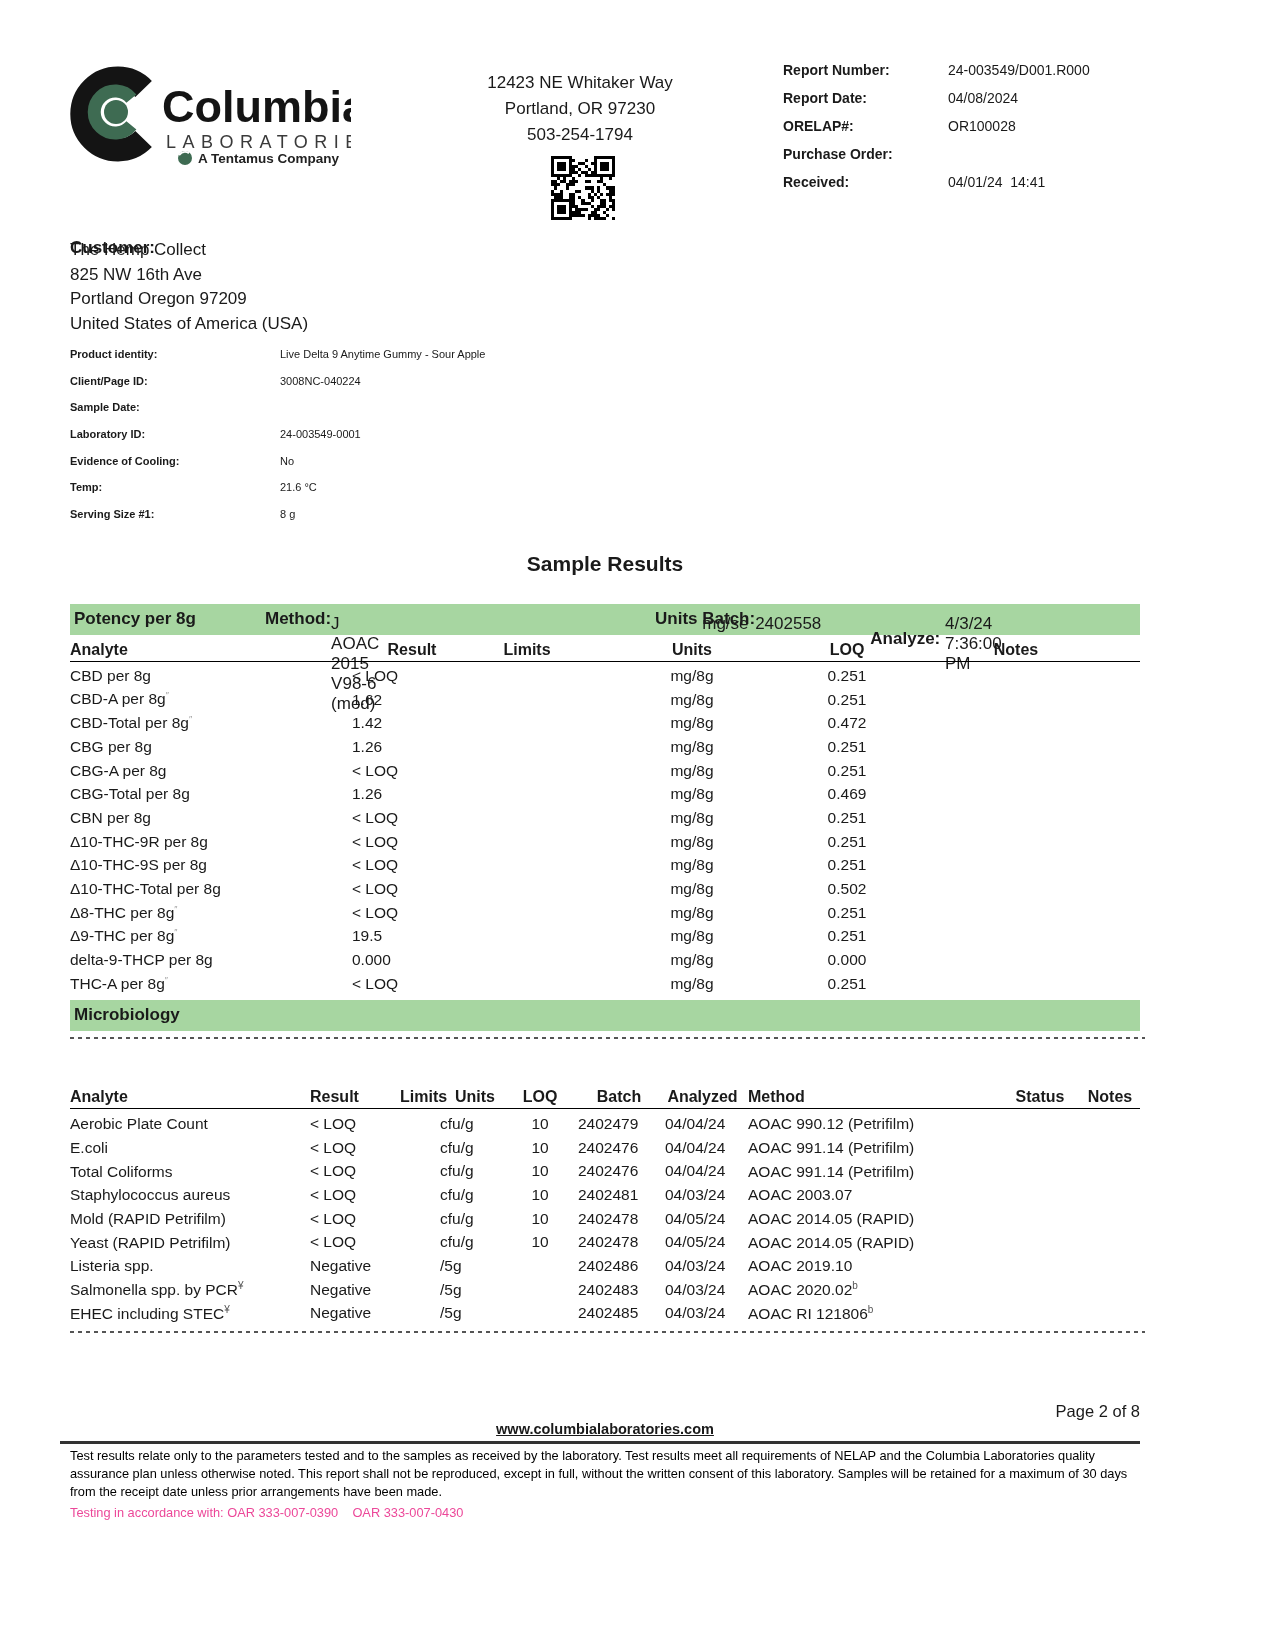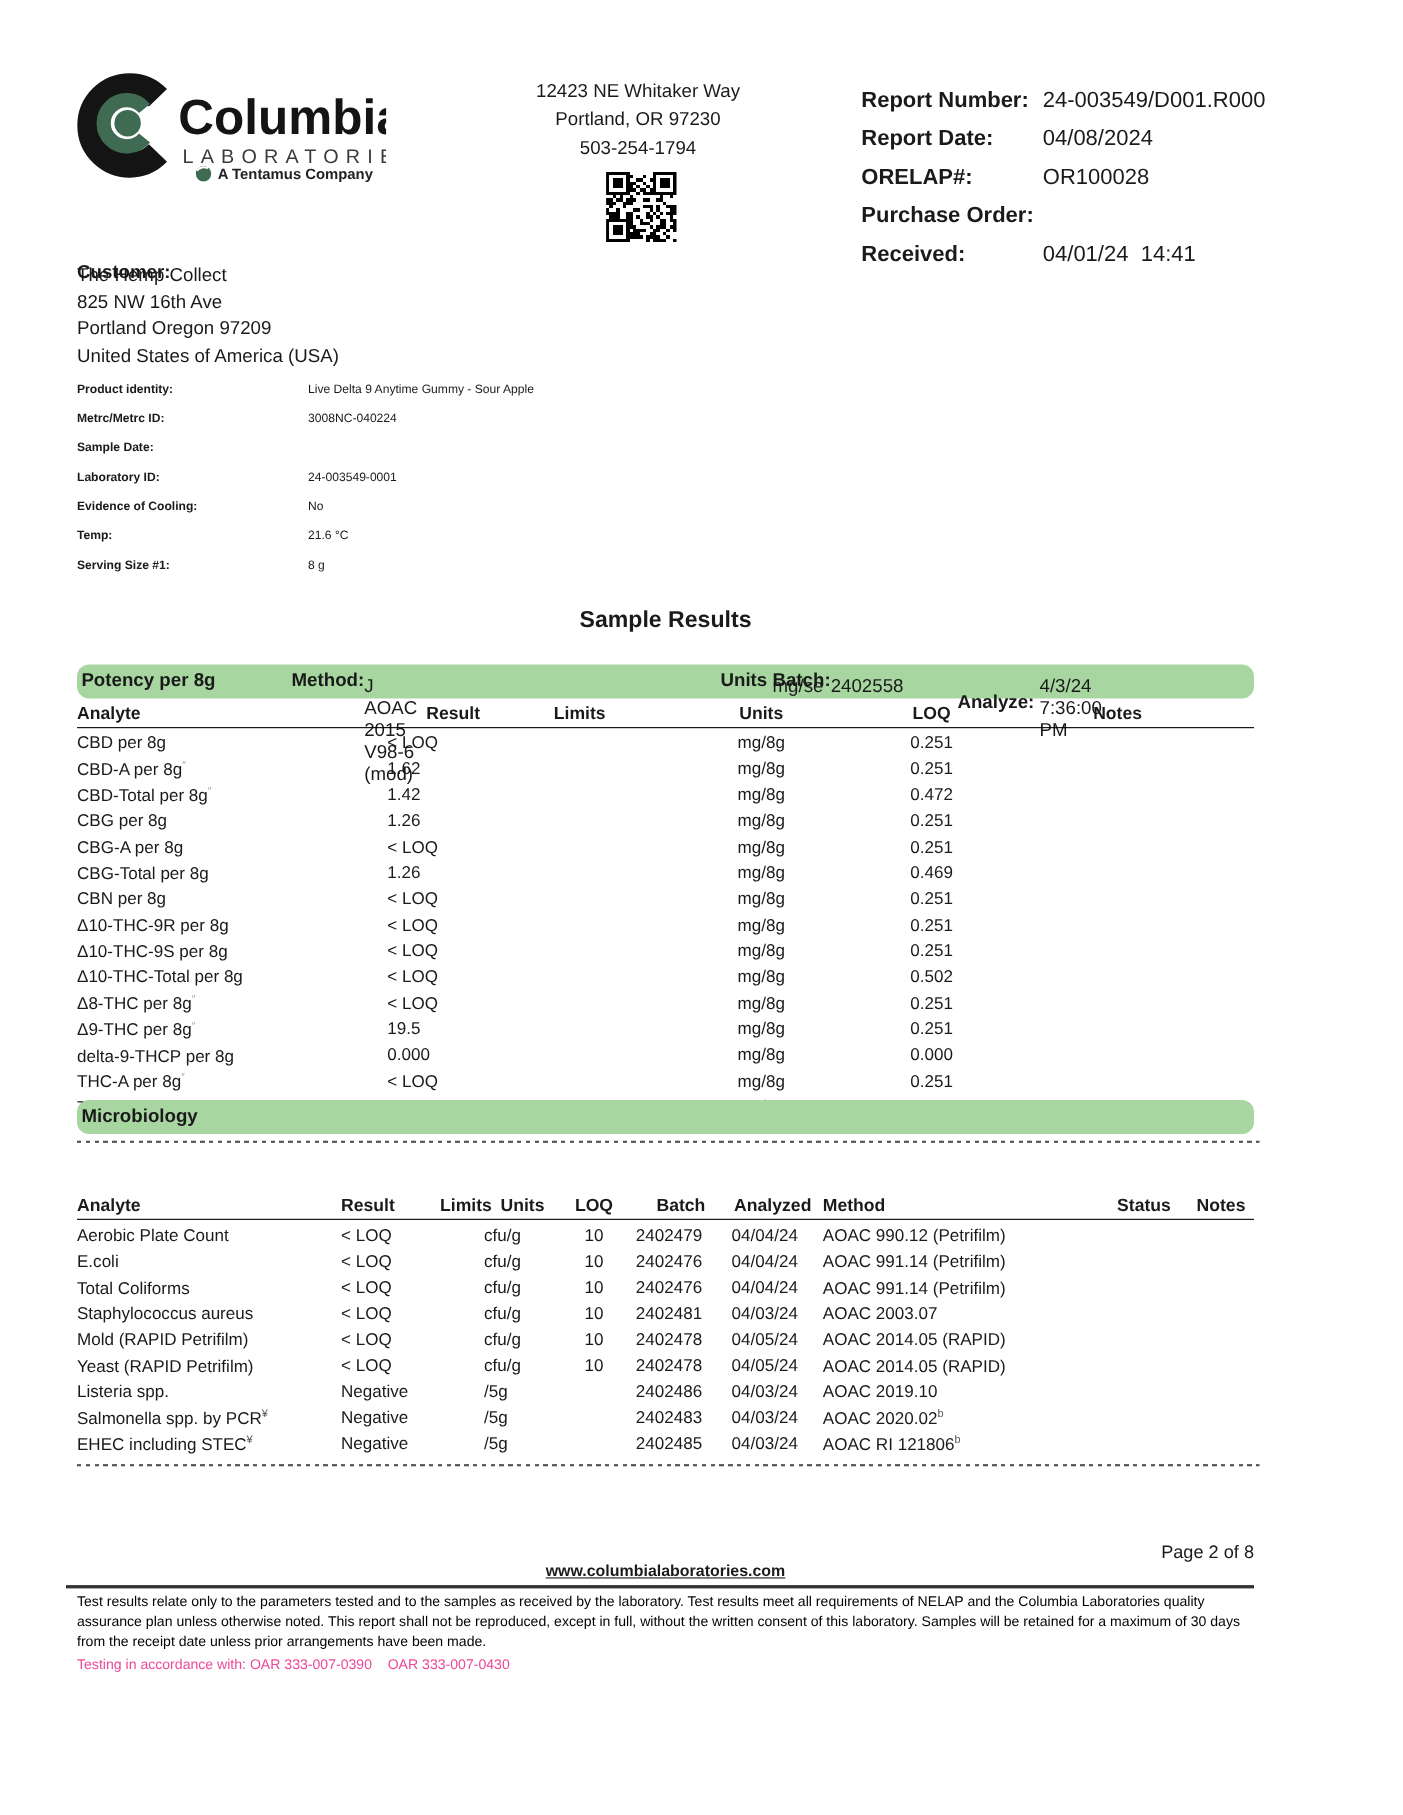--- a/index.html
+++ b/index.html
@@ -4,37 +4,37 @@
 <style>
   html,body{margin:0;padding:0;background:#e8e8e8;}
   .page{position:relative;width:1275px;height:1650px;background:#ffffff;margin:0 auto;
         font-family:"Liberation Sans","DejaVu Sans",sans-serif;color:#1a1a1a;overflow:hidden;}
   .abs{position:absolute;}
   .pre{white-space:pre-wrap;}
   b,.b{font-weight:bold;}
 
   
   .addr{left:420px;top:70px;width:320px;text-align:center;font-size:17px;line-height:26px;}
-  .rinfo{left:783px;top:80px;width:370px;font-size:20px;}
+  .rinfo{left:783px;top:62px;width:370px;font-size:14px;}
   .rinfo .row{display:grid;grid-template-columns:165px 1fr;margin-bottom:12px;}
   .rinfo .lbl{font-weight:bold;}
   .qr{left:551px;top:156px;}
 
   
   .cust{left:70px;top:238px;font-size:17px;}
   .cust .lbl{position:absolute;left:0;top:0;font-weight:bold;}
   .cust .lines{line-height:24.5px;}
   .sinfo{left:70px;top:341px;width:700px;font-size:11px;}
   .sinfo .row{display:grid;grid-template-columns:210px 1fr;height:26.6px;align-items:center;}
   .sinfo .lbl{font-weight:bold;}
 
   .stitle{left:0;top:552px;width:1210px;text-align:center;font-size:21px;font-weight:bold;}
 
   
-  .bar{left:70px;width:1070px;height:31px;background:var(--section-bar,#a7d6a1);font-size:17px;border-radius:11px;}
+  .bar{left:70px;width:1070px;height:31px;background:var(--section-bar,#a7d6a1);font-size:17px;}
   .bar span{position:absolute;top:5px;}
   .pbar{top:604px;}
   .mbar{top:1000px;}
   .mbar .t{left:4px;top:5px;font-weight:bold;}
 
   
   .pgrid{display:grid;grid-template-columns:282px 120px 110px 220px 90px 1fr;align-items:center;}
   .mgrid{display:grid;grid-template-columns:240px 90px 40px 70px 60px 90px 80px 260px 80px 1fr;align-items:center;}
   .thead{left:70px;width:1070px;height:22px;border-bottom:1.5px solid #000;font-weight:bold;font-size:16px;}
   .phead{top:639px;}
@@ -277,21 +277,21 @@
   </div>
 
   <div class="abs sinfo">
 
       <div class="row">
         <span class="lbl">Product identity:</span>
         <span class="val pre">Live Delta 9 Anytime Gummy - Sour Apple</span>
       </div>
 
       <div class="row">
-        <span class="lbl">Metrc/Metrc ID:</span>
+        <span class="lbl">Client/Page ID:</span>
         <span class="val pre">3008NC-040224</span>
       </div>
 
       <div class="row">
         <span class="lbl">Sample Date:</span>
         <span class="val pre"></span>
       </div>
 
       <div class="row">
         <span class="lbl">Laboratory ID:</span>

